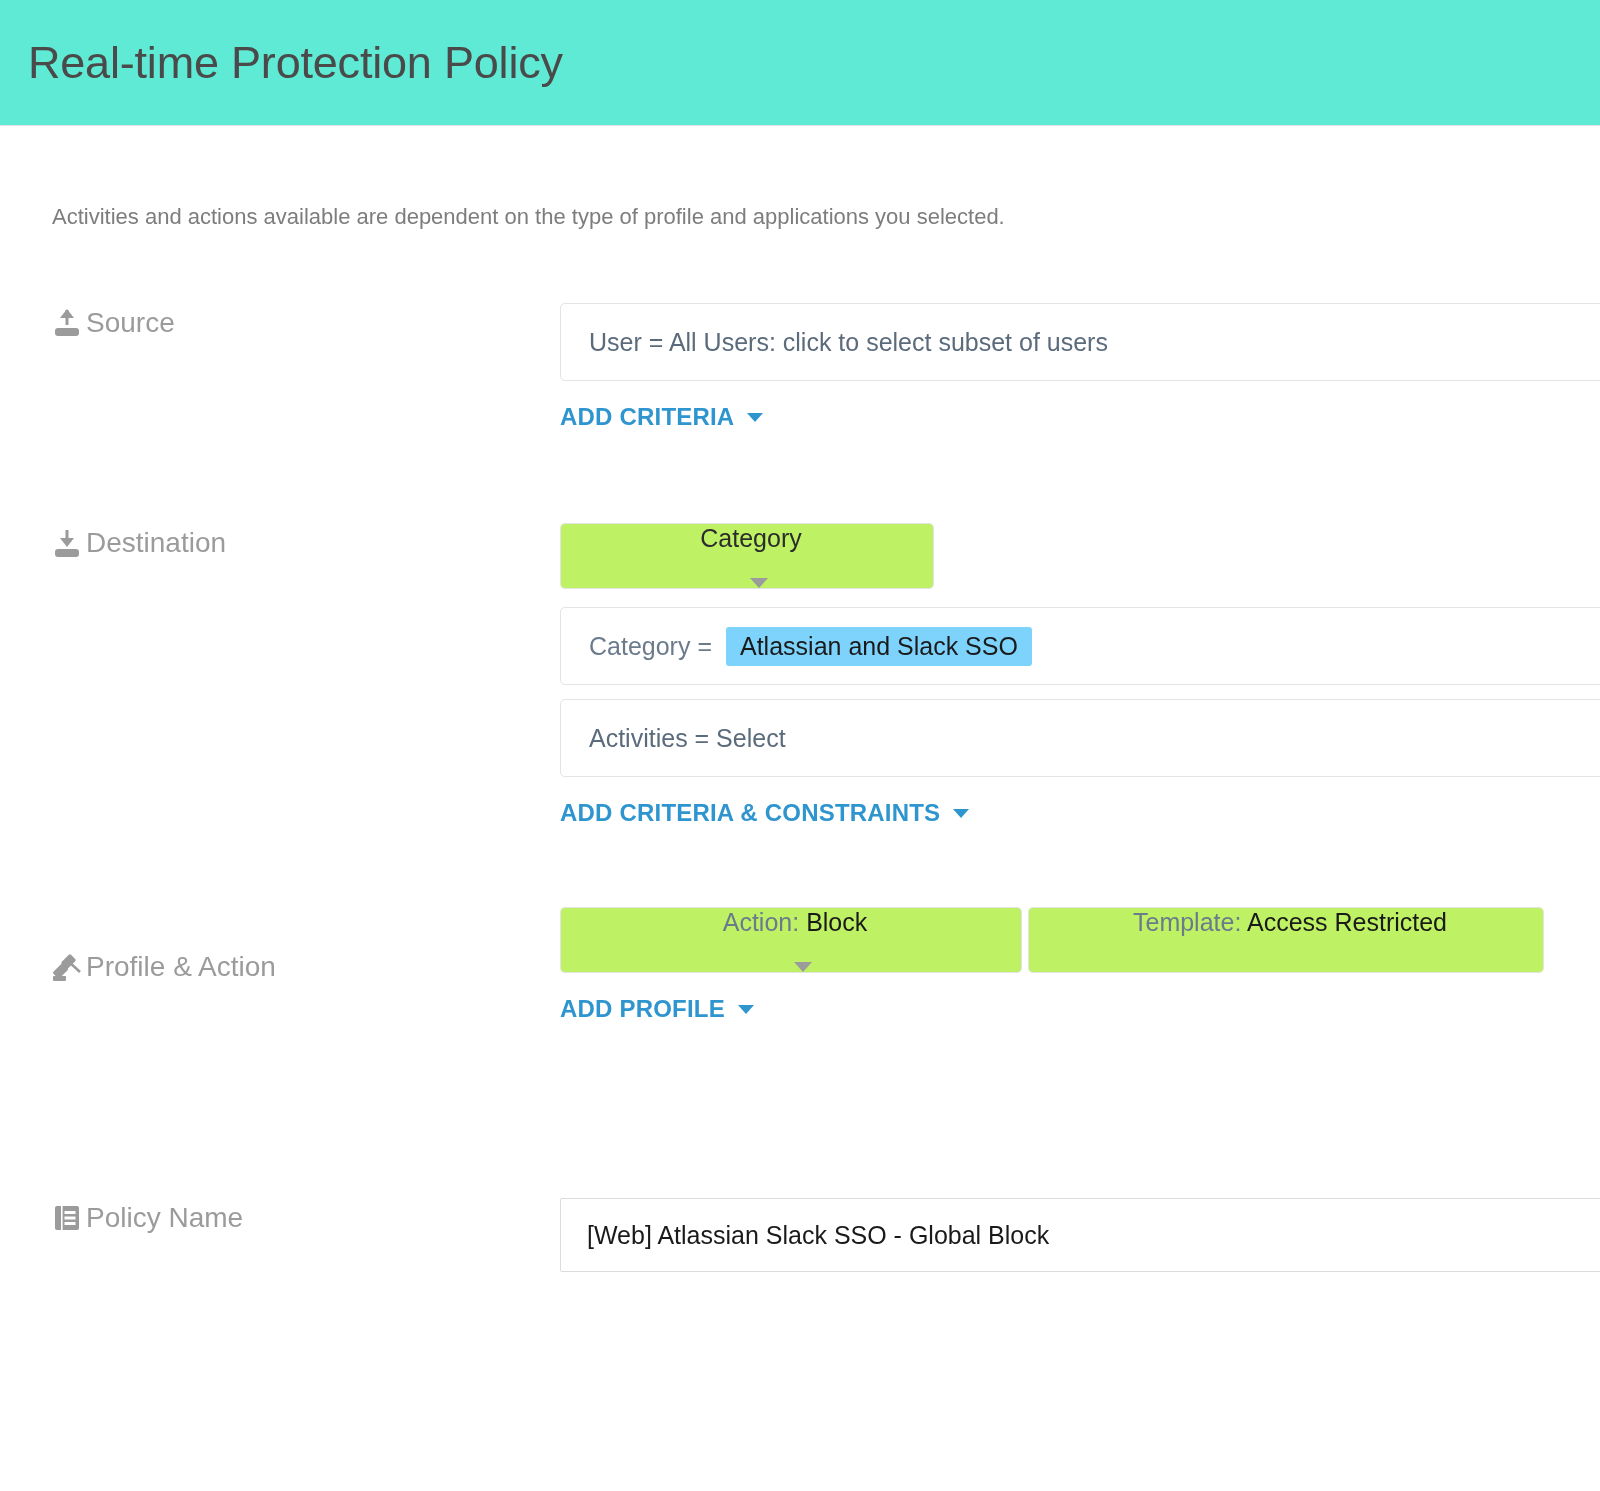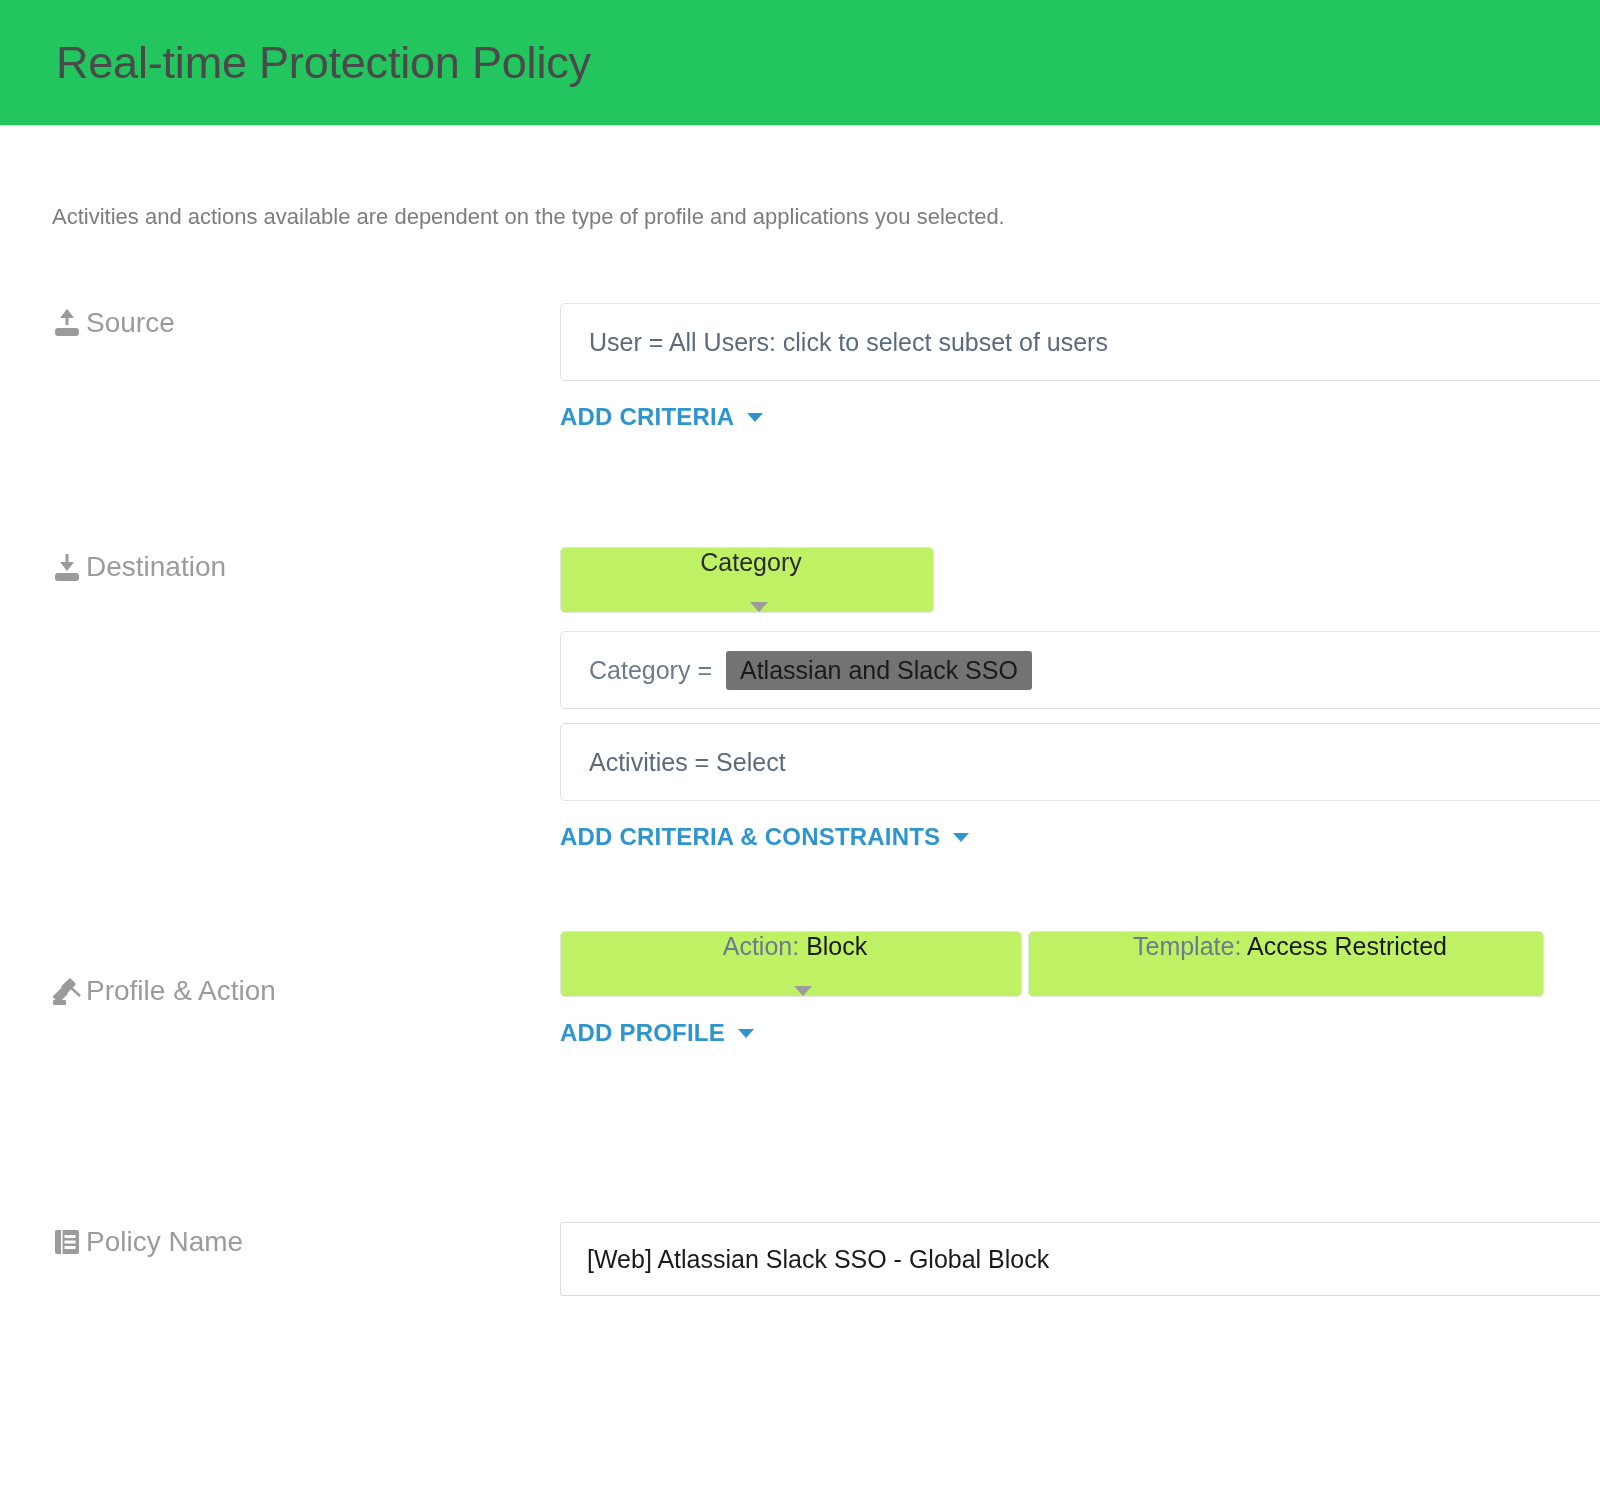--- a/index.html
+++ b/index.html
@@ -12,26 +12,26 @@
     height: 1491px;
     font-family: "Liberation Sans", sans-serif;
     color: #58595b;
     overflow: hidden;
     position: relative;
   }
 
   
   .page-header {
     height: 126px;
-    background: #22c55e;
+    background: #5eead4;
     border-bottom: 1px solid #e2e2e2;
     box-sizing: border-box;
     display: flex;
     align-items: center;
-    padding-left: 56px;
+    padding-left: 28px;
   }
   .page-title {
     font-size: 45px;
     font-weight: 300;
     color: #4a4a4a;
     letter-spacing: -0.2px;
     font-family: "Liberation Sans", sans-serif;
   }
 
   
@@ -110,21 +110,21 @@
   .caret {
     width: 0;
     height: 0;
     border-left: 9px solid transparent;
     border-right: 9px solid transparent;
     border-top: 10px solid #9b9b9b;
     margin-left: 16px;
   }
 
   .chip {
-    background: #737373;
+    background: #7dd3fc;
     color: #1a1a1a;
     padding: 7px 14px;
     border-radius: 3px;
     font-size: 25px;
     margin-left: 14px;
     line-height: 1;
   }
 
   .criteria-key { color: #6b7b8c; }
   .criteria-val { color: #1a1a1a; }
@@ -156,21 +156,21 @@
     align-items: center;
     padding: 0 26px;
     font-size: 25px;
     color: #1a1a1a;
     width: 1100px;
     border-radius: 2px;
   }
 
   
   .row-source { margin-top: 73px; }
-  .row-destination { margin-top: 116px; justify-content: center; }
+  .row-destination { margin-top: 92px; justify-content: center; }
   .row-profile { margin-top: 80px; align-items: center; }
   .row-policy { margin-top: 175px; }
 
   .gap-14 { height: 14px; }
   .gap-18 { height: 18px; }
   .link-gap { height: 22px; }
 
   .inline-fields { display: flex; align-items: center; gap: 6px; }
 
   svg { display: block; }

